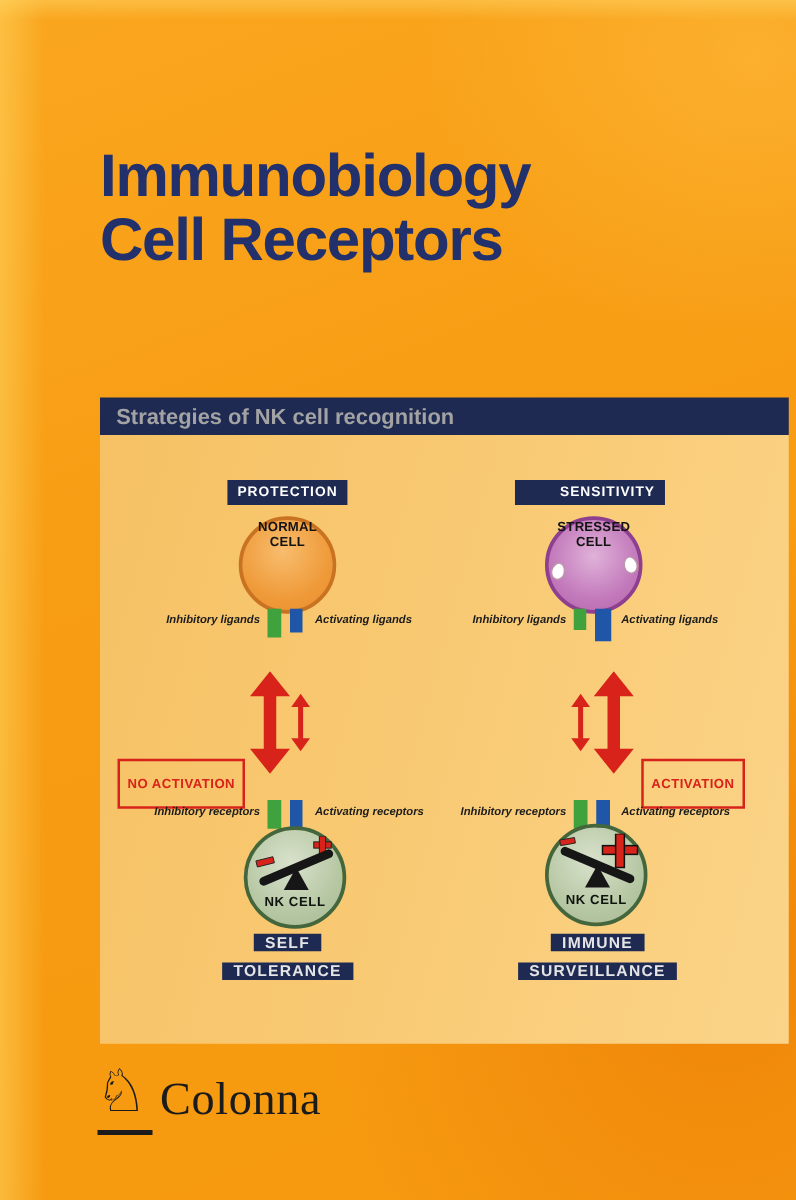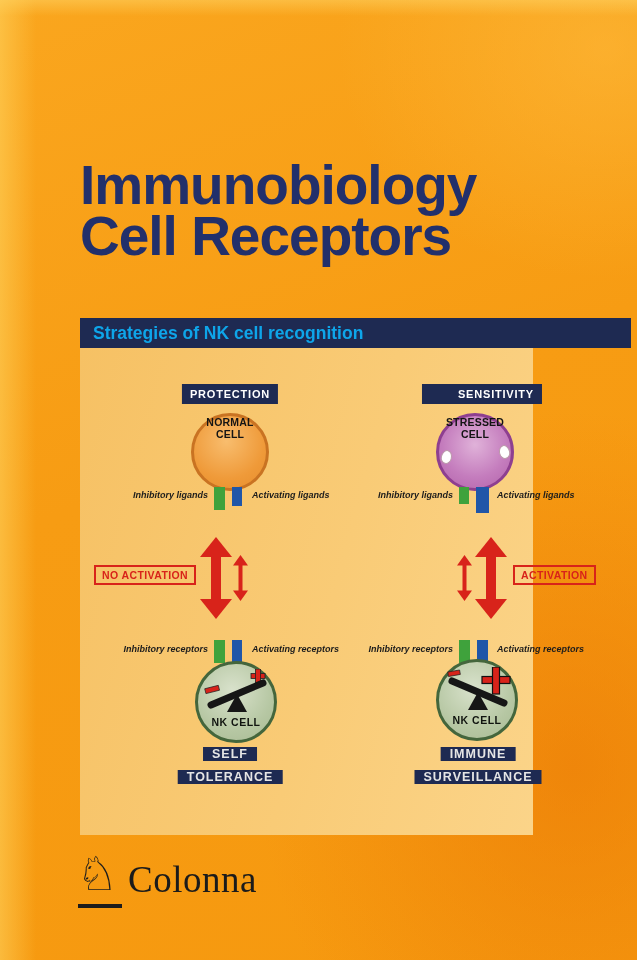--- a/index.html
+++ b/index.html
@@ -9,27 +9,27 @@
     background:
       linear-gradient(90deg, rgba(255,213,96,.55) 0px, rgba(255,213,96,0) 36px),
       linear-gradient(180deg, rgba(255,218,110,.45) 0px, rgba(255,218,110,0) 16px),
       radial-gradient(80% 60% at 90% 80%, rgba(232,114,4,.50), rgba(232,114,4,0) 62%),
       radial-gradient(70% 40% at 95% 5%, rgba(255,193,70,.45), rgba(255,193,70,0) 60%),
       linear-gradient(160deg,#faa61e 0%,#f79c13 45%,#f6990f 100%);
   }
   
   .editors{position:absolute;left:82px;top:36px;font-size:22px;font-weight:bold;color:#121212;}
   .editors .gap{display:inline-block;width:17px;}
-  .title{position:absolute;left:80px;top:116px;font-size:55px;line-height:51px;
-         font-weight:bold;color:#22306b;letter-spacing:-1px;margin-top:44px;}
+  .title{position:absolute;left:80px;top:116px;font-size:48px;line-height:51px;
+         font-weight:bold;color:#22306b;letter-spacing:-1px;}
   
   .panel{position:absolute;left:80px;top:318px;width:551px;height:517px;}
   .panel-header{position:absolute;left:0;top:0;width:551px;height:30px;background:#1e2a52;
-    color:#0ea5e9;font-weight:bold;font-size:17.5px;line-height:30px;padding-left:13px;box-sizing:border-box;}
-  .panel-body{position:absolute;left:0;top:30px;width:453px;height:487px;
+    color:#a3a3a3;font-weight:bold;font-size:17.5px;line-height:30px;padding-left:13px;box-sizing:border-box;}
+  .panel-body{position:absolute;left:0;top:30px;width:551px;height:487px;
     background:linear-gradient(105deg,#f6c164 0%,#f9cb76 55%,#fbd489 100%);}
   .navybox{position:absolute;background:#1e2a52;color:#fff;font-weight:bold;font-size:11px;
     letter-spacing:.8px;padding:4px 8px;white-space:nowrap;transform:translateX(-50%);}
   .outbox{position:absolute;background:#1e2a52;color:#e5e5e5;font-weight:bold;font-size:12.5px;
     letter-spacing:1px;padding:0 9px;white-space:nowrap;transform:translateX(-50%);}
   .cell{position:absolute;width:78px;height:78px;border-radius:50%;box-sizing:border-box;
     display:flex;justify-content:center;text-align:center;}
   .cell .cname{font-weight:bold;font-size:10.5px;line-height:12px;color:#141414;letter-spacing:.2px;}
   .normal{background:radial-gradient(circle at 45% 35%,#f8bd6e 0%,#ef9a39 62%,#e78d2c 100%);
     border:3px solid #c97322;}
@@ -37,21 +37,21 @@
     border:3px solid #8e3f90;}
   .nk{background:radial-gradient(circle at 45% 35%,#d9e2cc 0%,#b6c7a3 62%,#a7ba93 100%);
     border:3px solid #44663c;width:82px;height:82px;}
   .drop{position:absolute;width:9px;height:12px;background:#fff;border:1px solid #b9a;
     border-radius:50% 50% 50% 50%/55% 55% 45% 45%;}
   .bar{position:absolute;}
   .g{background:#3fa23c;}
   .b{background:#2056a8;}
   .slabel{position:absolute;font-size:9px;font-weight:700;color:#1c1c1c;white-space:nowrap;font-style:italic;}
   .redbadge{position:absolute;border:2px solid #d8231a;color:#d8231a;font-weight:bold;
-    font-size:10.5px;padding:2px 6px;letter-spacing:.4px;white-space:nowrap;}
+    font-size:10.5px;padding:12px 6px;letter-spacing:.4px;white-space:nowrap;margin-top:42px;}
   .arrow{position:absolute;}
   .nktxt{position:absolute;left:0;top:52px;width:100%;text-align:center;font-weight:bold;
     font-size:10.5px;color:#10140f;letter-spacing:.5px;}
   .balance{position:absolute;left:3px;top:5px;}
   
   .springer{position:absolute;left:76px;top:852px;height:60px;}
   .horse{position:absolute;left:0;top:-2px;font-size:47px;line-height:47px;color:#1c1c1c;
     font-family:"DejaVu Sans",sans-serif;}
   .horse::before{content:"\2658";}
   .horse-underline{position:absolute;left:2px;top:52px;width:44px;height:3.5px;background:#1c1c1c;}
@@ -113,21 +113,21 @@
           </g>
           <line x1="10" y1="36" x2="62" y2="14" stroke="#161616" stroke-width="7" stroke-linecap="round"></line>
           <polygon points="36,25 26,43 46,43" fill="#161616"></polygon>
         </svg>
         <div class="nktxt">NK CELL</div>
       </div>
 
       <div class="outbox" style="left:150px;top:399px;">SELF</div>
       <div class="outbox" style="left:150px;top:422px;">TOLERANCE</div>
 
-      <div class="navybox" style="left:402px;top:36px;padding-left:36px;">SENSITIVITY</div>
+      <div class="navybox" style="left:392px;top:36px;padding-left:36px;">SENSITIVITY</div>
 
       <div class="cell stressed" style="left:356px;top:65px;">
         <span class="drop" style="left:2px;top:34px;transform:rotate(14deg);"></span>
         <span class="drop" style="right:1px;top:29px;transform:rotate(-14deg);"></span>
         <div class="cname">
           <div>STRESSED</div>
           <div>CELL</div>
         </div>
       </div>
       <div class="bar g" style="left:379px;top:139px;width:10px;height:17px;"></div>

